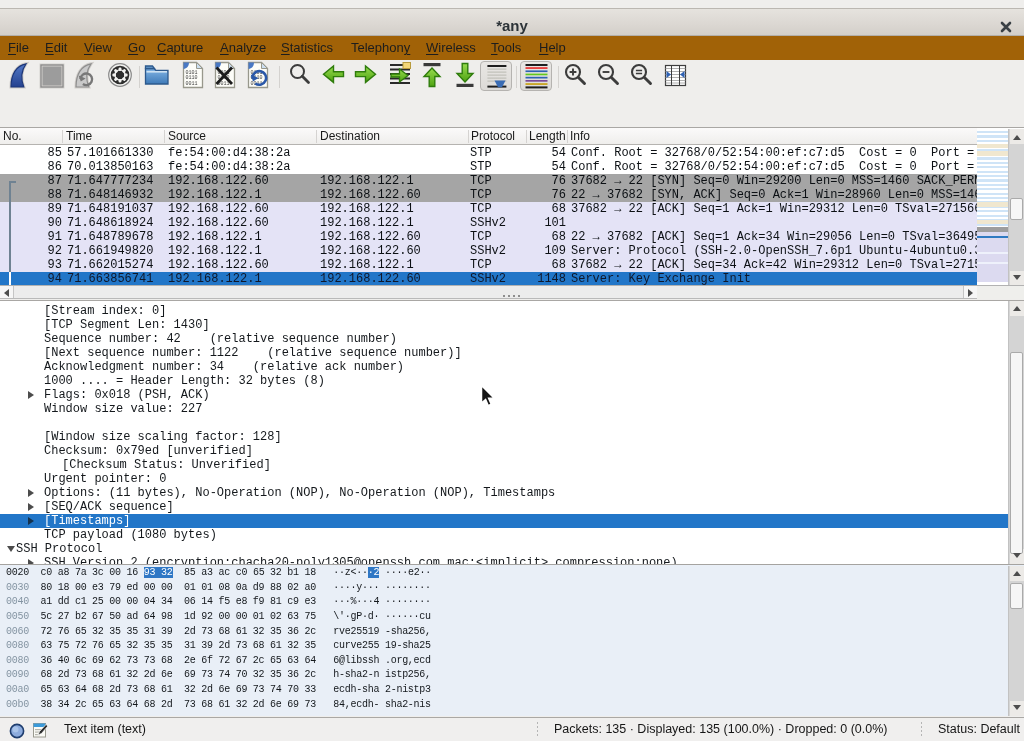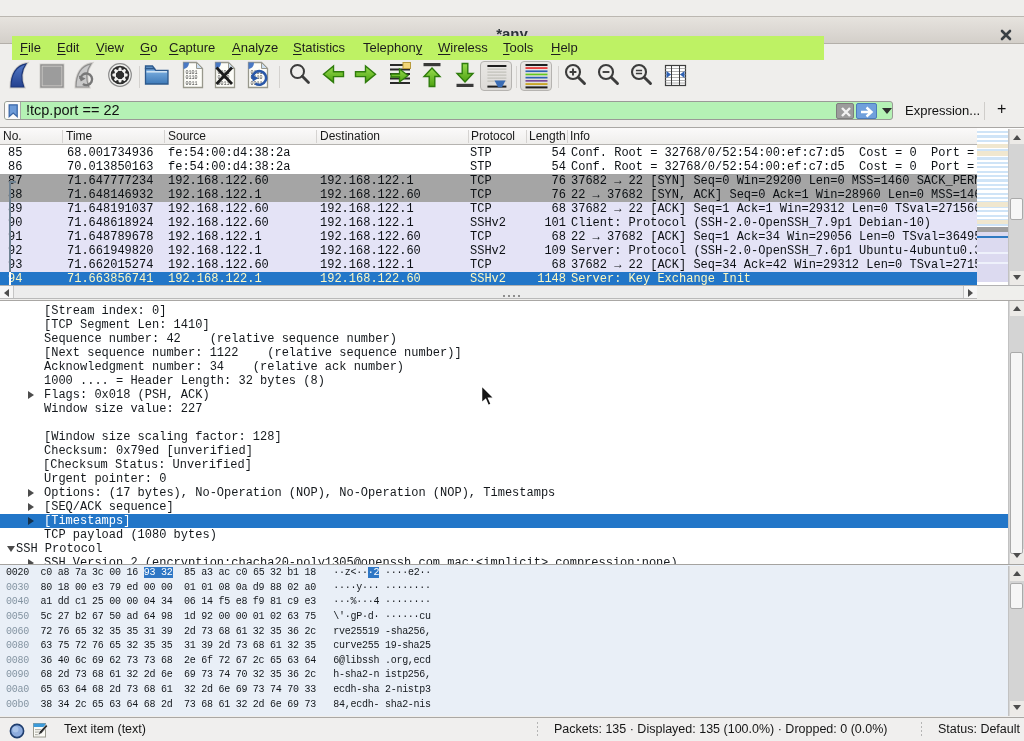--- a/index.html
+++ b/index.html
@@ -1,26 +1,26 @@
 <!DOCTYPE html>
 <html><head><meta charset="utf-8">
 <style>
 *{margin:0;padding:0;box-sizing:border-box}
 html,body{width:1024px;height:741px;overflow:hidden;background:#efeeec;
   font-family:"Liberation Sans",sans-serif;}
 .abs{position:absolute}
 #wrap{position:absolute;left:0;top:0;width:1024px;height:741px}
 
-#title{left:0;top:16px;width:1024px;height:28px;
+#title{left:0;top:8px;width:1024px;height:28px;
   background:linear-gradient(#e6e3de,#dbd7d2 60%,#d3cfc9);
   border-top:1px solid #bbb7b1;border-bottom:1px solid #b3afa9}
 #title .t{left:0;top:8px;width:1024px;text-align:center;font-weight:bold;
   font-size:15px;color:#2c3338}
 
-#menu{left:12px;top:36px;width:812px;height:24px;background:#bef264}
+#menu{left:0;top:36px;width:1024px;height:24px;background:#a16207}
 #menu span{position:absolute;top:4px;font-size:13px;color:#1d1d1d}
 #menu u{text-decoration:underline;text-underline-offset:2px}
 
 #tbar{left:0;top:60px;width:1024px;height:36px;background:#efeeec}
 .tsep{position:absolute;top:66px;width:1px;height:22px;background:#d4d2cf}
 .tglbtn{position:absolute;top:61px;width:32px;height:30px;border:1px solid #b5b3b0;
   border-radius:4px;background:linear-gradient(#e9e7e4,#dcdad7)}
 
 #fbar{left:0;top:96px;width:1024px;height:31px;background:#efeeec}
 #finput{position:absolute;left:4px;top:5px;width:889px;height:19px;background:#b5f2b5;
@@ -37,25 +37,25 @@
 #fvsep{position:absolute;left:984px;top:6px;width:1px;height:18px;background:#cfcdca}
 
 #plist{left:0;top:127px;width:1024px;height:158px;background:#fff;border-top:1px solid #a9a7a4}
 #phead{position:absolute;left:0;top:0;width:977px;height:17px;
   background:linear-gradient(#fbfafa,#efeeec);border-bottom:1px solid #b5b3b0}
 #phead span{position:absolute;top:1px;font-size:12px;color:#1a1a1a;white-space:pre}
 #phead i{position:absolute;top:2px;width:1px;height:13px;background:#d5d3d1}
 .prow{position:absolute;left:0;width:977px;height:14px;overflow:hidden;white-space:pre;
   font-family:"Liberation Mono",monospace;font-size:12px;line-height:14px;color:#0c1014}
 .prow span{position:absolute;top:0}
-.c-no{left:8px;width:62px;text-align:left}
+.c-no{left:0;width:62px;text-align:right}
 .c-t{left:67px}.c-s{left:168px}.c-d{left:320px}.c-p{left:470px}
 .c-l{left:502px;width:64px;text-align:right}.c-i{left:571px}
 .rw{background:#fff}.rg{background:#a5a5a5}.rl{background:#e4e3f6}
-.rsel{background:#2276c8;color:#fef9c3}
+.rsel{background:#2276c8;color:#0f172a}
 
 .sbv{position:absolute;left:1008px;width:16px;background:#d4d4d4;border-left:1px solid #c2c2c2}
 .sbthumb{position:absolute;left:1px;width:13px;background:#f6f6f6;border:1px solid #aaa;border-radius:2px}
 .sbbtn{position:absolute;left:1px;width:15px;height:15px;background:#eceae7}
 .arr{position:absolute;width:0;height:0}
 
 #dpane{left:0;top:300px;width:1024px;height:264px;background:#fff;overflow:hidden;border-top:1px solid #a9a7a4}
 .drow{position:absolute;left:0;width:1008px;height:14px;white-space:pre;overflow:hidden;
   font-family:"Liberation Mono",monospace;font-size:12px;line-height:14px;color:#14181c}
 .dsel{background:#2276c8;color:#fff}
@@ -327,60 +327,42 @@
       <path d="M2.5,5.5 h20" stroke="#9a9a9a" stroke-width="0.8"></path>
       <path d="M2.5,8.5 h20" stroke="#9a9a9a" stroke-width="0.8"></path>
       <path d="M2.5,11.5 h20" stroke="#9a9a9a" stroke-width="0.8"></path>
       <path d="M2.5,14.5 h20" stroke="#9a9a9a" stroke-width="0.8"></path>
       <path d="M2.5,17.5 h20" stroke="#9a9a9a" stroke-width="0.8"></path>
       <path d="M2.5,20 h20" stroke="#9a9a9a" stroke-width="0.8"></path>
       <path d="M8.5,2.5 v20 M16.5,2.5 v20" stroke="#3e3e3e" stroke-width="1"></path>
       <path d="M3.5,8 L8,11.5 L3.5,15 Z" fill="#2f62b4"></path>
       <path d="M21.5,8 L17,11.5 L21.5,15 Z" fill="#2f62b4"></path>
     </svg>
-    <div class="abs" id="fbar">
- <div id="finput">
-  <div id="fbook"><svg width="16" height="17">
-            <path d="M4.2,2.8 h8 v11.8 l-4,-3.5 l-4,3.5 z" fill="#6d9bd8" stroke="#3c68a8" stroke-width="1.3"></path>
-          </svg></div>
-  <div id="ftext" class="mono2">!tcp.port == 22</div>
-  <div id="fclear"><svg width="18" height="16">
-            <path d="M5,4 L13,12 M13,4 L5,12" stroke="#f2f2f2" stroke-width="2.4"></path>
-          </svg></div>
-  <div id="fapply"><svg width="21" height="16">
-            <path d="M4,8 h9 M9.5,3.5 L14.5,8 L9.5,12.5" stroke="#fff" stroke-width="2.4" fill="none"></path>
-          </svg></div>
-  <div class="arr" style="left:877px;top:6px;border-left:5px solid transparent;border-right:5px solid transparent;border-top:6px solid #2e2e2e"></div>
- </div>
- <div id="fexp">Expression...</div>
-      <div id="fvsep"></div>
-      <div id="fplus">+</div>
-</div>
 <div class="abs" id="plist">
       <div id="phead">
         <span style="left:3px">No.</span>
         <span style="left:66px">Time</span>
         <span style="left:168px">Source</span>
         <span style="left:320px">Destination</span>
         <span style="left:471px">Protocol</span>
         <span style="left:529px;width:37px;overflow:hidden">Length</span>
         <span style="left:570px">Info</span>
         <i style="left:62px"></i>
         <i style="left:164px"></i>
         <i style="left:316px"></i>
         <i style="left:468px"></i>
         <i style="left:526px"></i>
         <i style="left:567px"></i>
       </div>
-      <div class="prow rw" style="top:18px"><span class="c-no">85</span><span class="c-t">68.001734936</span><span class="c-s">fe:54:00:d4:38:2a</span><span class="c-d"></span><span class="c-p">STP</span><span class="c-l">54</span><span class="c-i">Conf. Root = 32768/0/52:54:00:ef:c7:d5  Cost = 0  Port = 0x8003</span></div>
+      <div class="prow rw" style="top:18px"><span class="c-no">85</span><span class="c-t">57.101661330</span><span class="c-s">fe:54:00:d4:38:2a</span><span class="c-d"></span><span class="c-p">STP</span><span class="c-l">54</span><span class="c-i">Conf. Root = 32768/0/52:54:00:ef:c7:d5  Cost = 0  Port = 0x8003</span></div>
       <div class="prow rw" style="top:32px"><span class="c-no">86</span><span class="c-t">70.013850163</span><span class="c-s">fe:54:00:d4:38:2a</span><span class="c-d"></span><span class="c-p">STP</span><span class="c-l">54</span><span class="c-i">Conf. Root = 32768/0/52:54:00:ef:c7:d5  Cost = 0  Port = 0x8003</span></div>
       <div class="prow rg" style="top:46px"><span class="c-no">87</span><span class="c-t">71.647777234</span><span class="c-s">192.168.122.60</span><span class="c-d">192.168.122.1</span><span class="c-p">TCP</span><span class="c-l">76</span><span class="c-i">37682 → 22 [SYN] Seq=0 Win=29200 Len=0 MSS=1460 SACK_PERM=1 TSv</span></div>
       <div class="prow rg" style="top:60px"><span class="c-no">88</span><span class="c-t">71.648146932</span><span class="c-s">192.168.122.1</span><span class="c-d">192.168.122.60</span><span class="c-p">TCP</span><span class="c-l">76</span><span class="c-i">22 → 37682 [SYN, ACK] Seq=0 Ack=1 Win=28960 Len=0 MSS=1460 SAC</span></div>
       <div class="prow rl" style="top:74px"><span class="c-no">89</span><span class="c-t">71.648191037</span><span class="c-s">192.168.122.60</span><span class="c-d">192.168.122.1</span><span class="c-p">TCP</span><span class="c-l">68</span><span class="c-i">37682 → 22 [ACK] Seq=1 Ack=1 Win=29312 Len=0 TSval=2715660 TSe</span></div>
-      <div class="prow rl" style="top:88px"><span class="c-no">90</span><span class="c-t">71.648618924</span><span class="c-s">192.168.122.60</span><span class="c-d">192.168.122.1</span><span class="c-p">SSHv2</span><span class="c-l">101</span><span class="c-i">Client: Protocol (SSH-2.0-OpenSSH_7.9p1 Debian-10)</span></div>
+      <div class="prow rl" style="top:88px"><span class="c-no">90</span><span class="c-t">71.648618924</span><span class="c-s">192.168.122.60</span><span class="c-d">192.168.122.1</span><span class="c-p">SSHv2</span><span class="c-l">101</span></div>
       <div class="prow rl" style="top:102px"><span class="c-no">91</span><span class="c-t">71.648789678</span><span class="c-s">192.168.122.1</span><span class="c-d">192.168.122.60</span><span class="c-p">TCP</span><span class="c-l">68</span><span class="c-i">22 → 37682 [ACK] Seq=1 Ack=34 Win=29056 Len=0 TSval=36495612 T</span></div>
       <div class="prow rl" style="top:116px"><span class="c-no">92</span><span class="c-t">71.661949820</span><span class="c-s">192.168.122.1</span><span class="c-d">192.168.122.60</span><span class="c-p">SSHv2</span><span class="c-l">109</span><span class="c-i">Server: Protocol (SSH-2.0-OpenSSH_7.6p1 Ubuntu-4ubuntu0.3)</span></div>
       <div class="prow rl" style="top:130px"><span class="c-no">93</span><span class="c-t">71.662015274</span><span class="c-s">192.168.122.60</span><span class="c-d">192.168.122.1</span><span class="c-p">TCP</span><span class="c-l">68</span><span class="c-i">37682 → 22 [ACK] Seq=34 Ack=42 Win=29312 Len=0 TSval=2715674 T</span></div>
       <div class="prow rsel" style="top:144px"><span class="c-no">94</span><span class="c-t">71.663856741</span><span class="c-s">192.168.122.1</span><span class="c-d">192.168.122.60</span><span class="c-p">SSHv2</span><span class="c-l">1148</span><span class="c-i">Server: Key Exchange Init</span></div>
       <div class="abs" style="left:9px;top:53px;width:7px;height:2px;background:#6f8292"></div>
       <div class="abs" style="left:9px;top:53px;width:2px;height:91px;background:#6f8292"></div>
       <div class="abs" style="left:9px;top:144px;width:2px;height:14px;background:#fff"></div>
       <div class="abs" style="left:977px;top:1px;width:31px;height:157px;background:#fff;overflow:hidden">
         <div class="abs" style="left:0;top:2.0px;width:31px;height:2.2px;background:#cfe4f7"></div>
         <div class="abs" style="left:0;top:6.4px;width:31px;height:2.200000000000001px;background:#cfe4f7"></div>
@@ -426,33 +408,33 @@
 <div class="abs" style="left:0;top:0;width:977px;height:13px;background:#ececec;border-bottom:1px solid #b9b9b9">
  <div class="abs" style="left:0;top:0;width:14px;height:12px;background:#f6f6f6;border-right:1px solid #c5c5c5"></div>
  <div class="arr" style="left:4px;top:2.5px;border-top:4px solid transparent;border-bottom:4px solid transparent;border-right:5.5px solid #4d4d4d"></div>
  <div class="abs" style="left:963px;top:0;width:14px;height:12px;background:#f6f6f6;border-left:1px solid #c5c5c5"></div>
  <div class="arr" style="left:968px;top:2.5px;border-top:4px solid transparent;border-bottom:4px solid transparent;border-left:5.5px solid #4d4d4d"></div>
 </div>
 <div class="abs" style="left:503px;top:9px;width:2px;height:2px;background:#8e8e8e;box-shadow:5px 0 #8e8e8e,10px 0 #8e8e8e,15px 0 #8e8e8e"></div>
 </div>
 <div class="abs" id="dpane">
       <div class="drow" style="top:3px;padding-left:44px">[Stream index: 0]</div>
-      <div class="drow" style="top:17px;padding-left:44px">[TCP Segment Len: 1410]</div>
+      <div class="drow" style="top:17px;padding-left:44px">[TCP Segment Len: 1430]</div>
       <div class="drow" style="top:31px;padding-left:44px">Sequence number: 42    (relative sequence number)</div>
       <div class="drow" style="top:45px;padding-left:44px">[Next sequence number: 1122    (relative sequence number)]</div>
       <div class="drow" style="top:59px;padding-left:44px">Acknowledgment number: 34    (relative ack number)</div>
       <div class="drow" style="top:73px;padding-left:44px">1000 .... = Header Length: 32 bytes (8)</div>
       <div class="drow" style="top:87px;padding-left:44px">Flags: 0x018 (PSH, ACK)</div>
       <div class="tri-r" style="left:28px;top:90px;border-left-color:#4c4c4c"></div>
       <div class="drow" style="top:101px;padding-left:44px">Window size value: 227</div>
       <div class="drow" style="top:129px;padding-left:44px">[Window size scaling factor: 128]</div>
       <div class="drow" style="top:143px;padding-left:44px">Checksum: 0x79ed [unverified]</div>
-      <div class="drow" style="top:157px;padding-left:43px">[Checksum Status: Unverified]</div>
+      <div class="drow" style="top:157px;padding-left:62px">[Checksum Status: Unverified]</div>
       <div class="drow" style="top:171px;padding-left:44px">Urgent pointer: 0</div>
-      <div class="drow" style="top:185px;padding-left:44px">Options: (17 bytes), No-Operation (NOP), No-Operation (NOP), Timestamps</div>
+      <div class="drow" style="top:185px;padding-left:44px">Options: (11 bytes), No-Operation (NOP), No-Operation (NOP), Timestamps</div>
       <div class="tri-r" style="left:28px;top:188px;border-left-color:#4c4c4c"></div>
       <div class="drow" style="top:199px;padding-left:44px">[SEQ/ACK sequence]</div>
       <div class="tri-r" style="left:28px;top:202px;border-left-color:#4c4c4c"></div>
       <div class="drow dsel" style="top:213px;padding-left:44px">[Timestamps]</div>
       <div class="tri-r" style="left:28px;top:216px;border-left-color:#14324e"></div>
       <div class="drow" style="top:227px;padding-left:44px">TCP payload (1080 bytes)</div>
       <div class="drow" style="top:241px;padding-left:16px">SSH Protocol</div>
       <div class="tri-d" style="left:7px;top:245px"></div>
       <div class="drow" style="top:255px;padding-left:44px">SSH Version 2 (encryption:chacha20-poly1305@openssh.com mac:&lt;implicit&gt; compression:none)</div>
       <div class="tri-r" style="left:28px;top:258px;border-left-color:#4c4c4c"></div>

